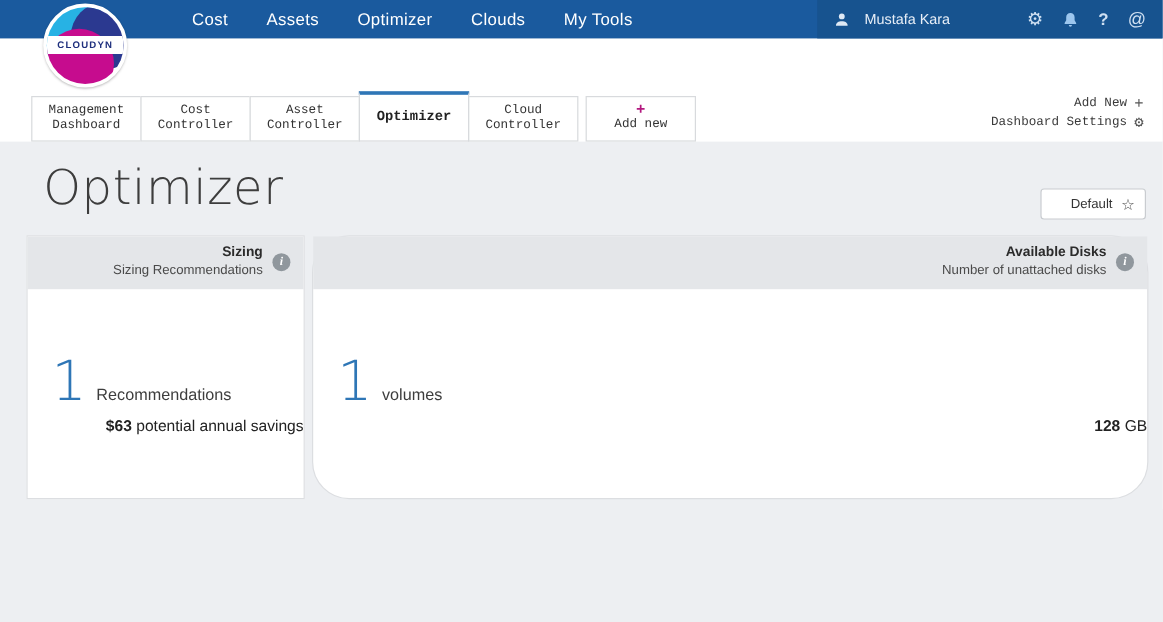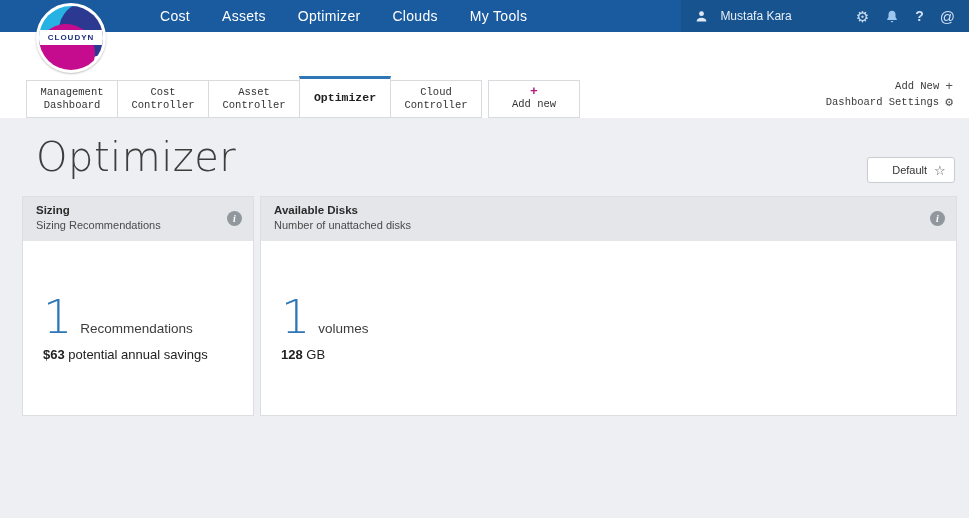--- a/index.html
+++ b/index.html
@@ -47,23 +47,23 @@
   .page-title { position:absolute; left:36px; top:16px; font-size:40px; font-weight:200;
                 color:#3d3d3d; letter-spacing:.5px;
                 font-family:"DejaVu Sans","Liberation Sans",sans-serif; }
   .default-btn { position:absolute; right:14px; top:39px; width:88px; height:26px; background:#fff;
                  border:1px solid #c9ccd0; border-radius:3px; font-size:11px; color:#333;
                  display:flex; align-items:center; justify-content:center; gap:7px; cursor:pointer;
                  font-family:inherit;padding-left:16px; }
   .star { font-size:13px; color:#555; line-height:1; }
 
   .cards { position:absolute; left:22px; right:12px; top:78px; display:flex; gap:6px; }
-  .card { background:#fff; border:1px solid #dcdee1; }
+  .card { background:#fff; border:1px solid #dcdee1;text-align:right; }
   .card.sizing { width:232px; flex:none; }
-  .card.disks { flex:1; }
+  .card.disks { flex:1;border-radius:31px; }
   .card-header { position:relative; background:#e4e6e9; padding:7px 34px 7px 13px; height:44px; }
   .card-title { font-size:11.5px; font-weight:700; color:#2b2b2b; margin-bottom:3px; }
   .card-sub { font-size:11px; color:#4a4a4a; }
   .info-icon { position:absolute; right:11px; top:14px; width:15px; height:15px; border-radius:50%;
                background:#90979d; color:#fff; font-size:10px; font-weight:700; font-style:italic;
                font-family:"Liberation Serif",serif; display:flex; align-items:center; justify-content:center;
                cursor:pointer; }
   .card-body { height:174px; padding:56px 0 0 20px; }
   .metric { display:flex; align-items:baseline; gap:8px; }
   .metric-value { font-size:46px; font-weight:300; color:#2e76b6; line-height:.9;

